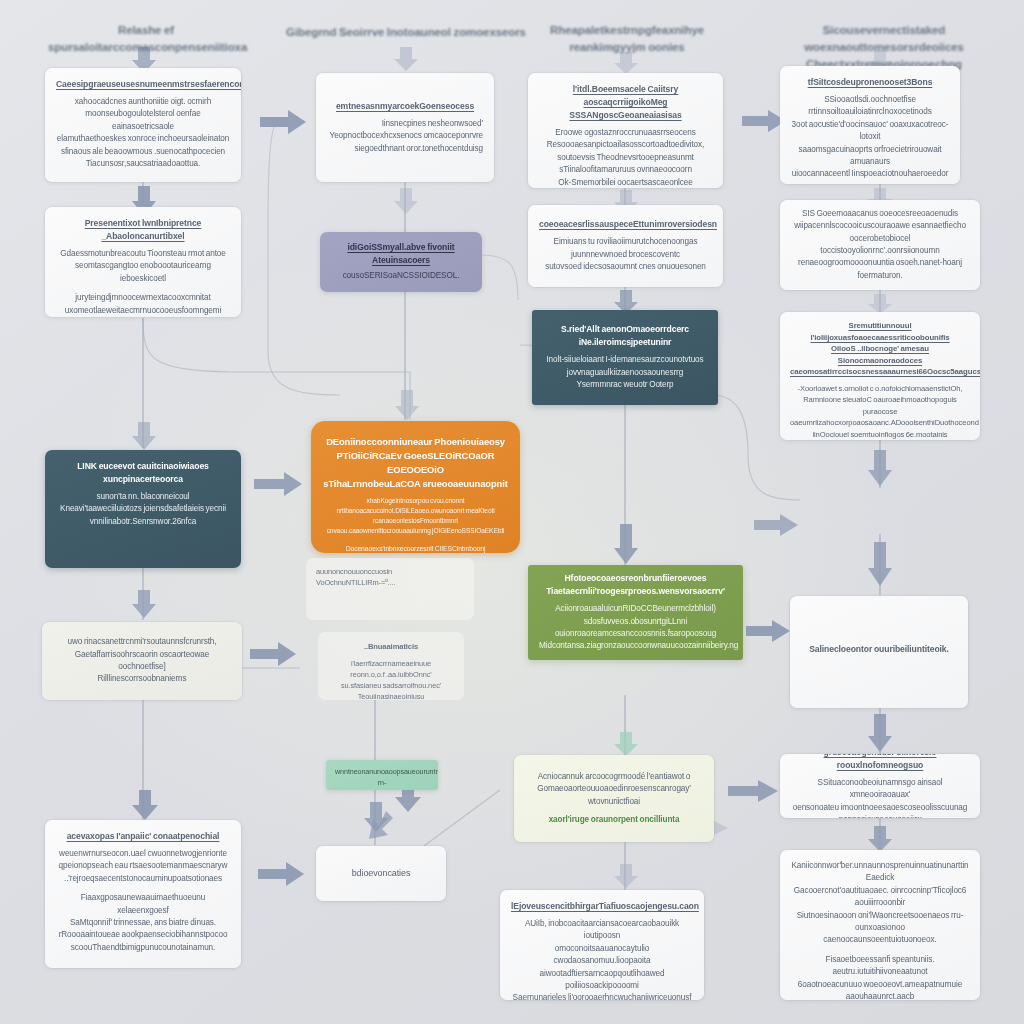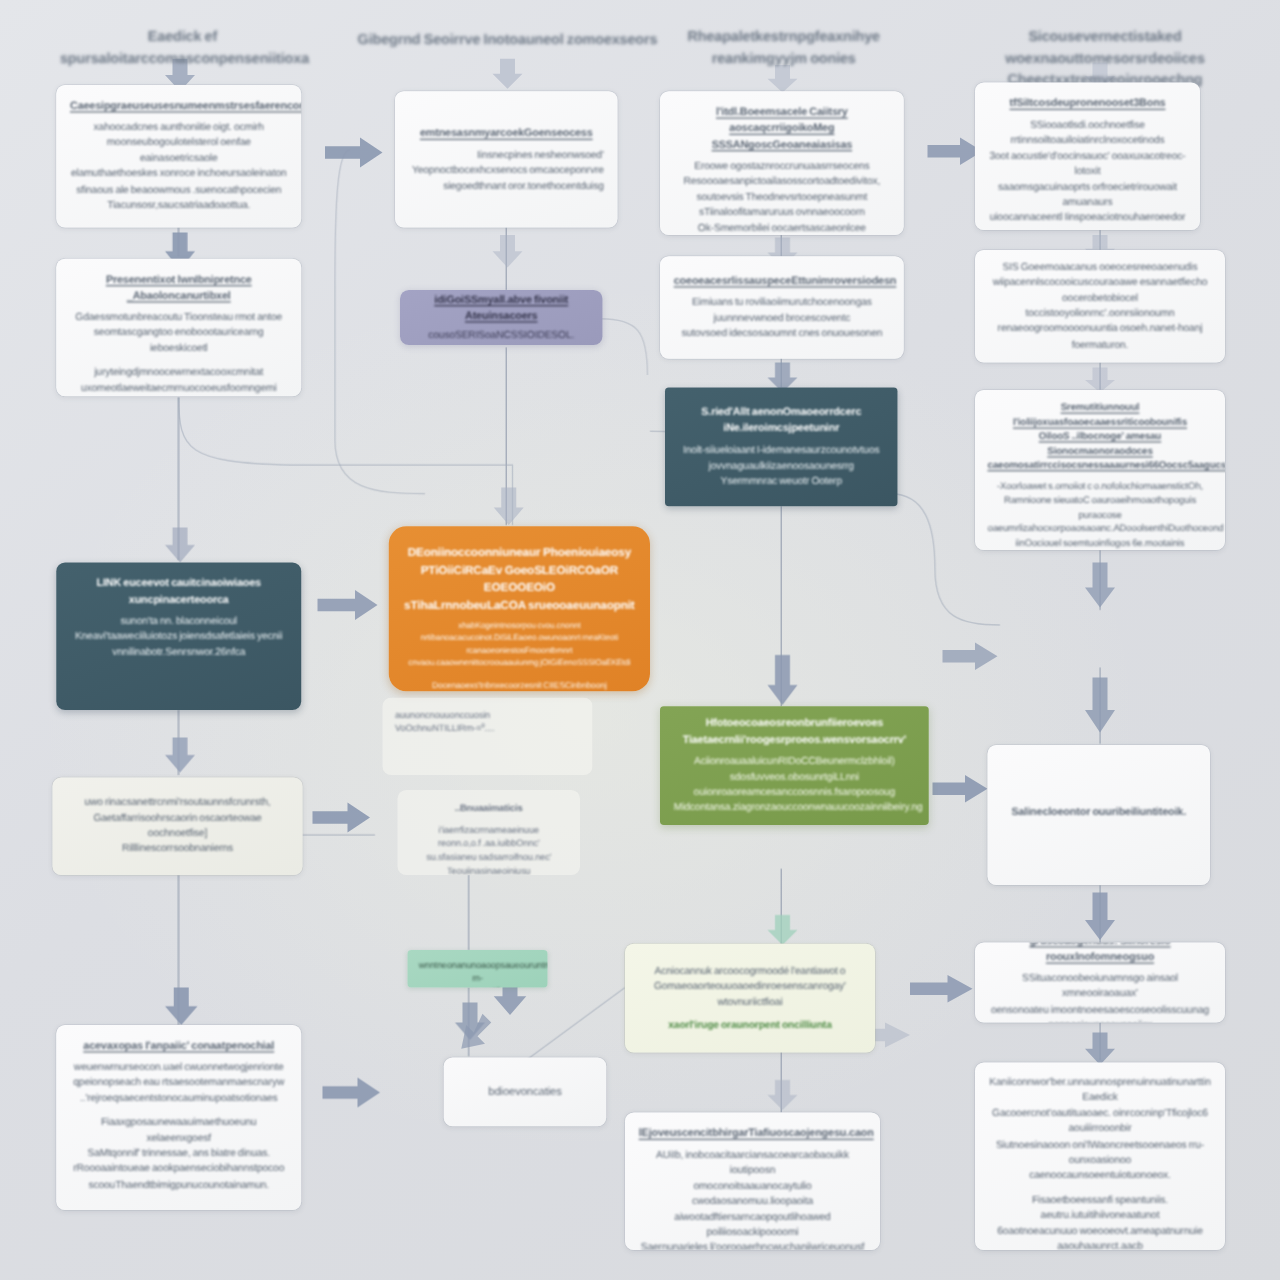--- a/index.html
+++ b/index.html
@@ -277,21 +277,21 @@
     </svg>
 
   <svg class="barrow" style="left:392px;top:778px;" width="32" height="36" viewBox="0 0 32 36">
       <path d="M10,2 L22,2 L22,19 L29,19 L16,34 L3,19 L10,19 Z" fill="#8b98b0" opacity="0.85"></path>
     </svg>
   <svg class="barrow" style="left:362px;top:808px;" width="34" height="34" viewBox="0 0 34 34">
       <path d="M24,3 L31,10 L20,21 L26,27 L7,31 L11,12 L17,18 Z" fill="#8b98b0" opacity="0.7"></path>
     </svg>
 
   <div class="colhead" style="left:48px;top:22px;width:196px;">
-    <span class="ptxt">Eaedick ef</span>
+    <span class="ptxt">Relashe ef</span>
     <span class="ptxt">spursaloitarccomasconpenseniitioxa</span>
   </div>
   <div class="colhead" style="left:282px;top:24px;width:248px;">
     <span class="ptxt">Gibegrnd Seoirrve Inotoauneol  zomoexseors</span>
     <span class="ptxt"></span>
   </div>
   <div class="colhead" style="left:538px;top:22px;width:178px;">
     <span class="ptxt">Rheapaletkestrnpgfeaxnihye</span>
     <span class="ptxt">reankimgyyjm oonies</span>
   </div>
@@ -341,21 +341,21 @@
 scoouThaendtbimigpunucounotainamun.</span>
   </div>
 
   <div class="node n-white" style="left:316px;top:73px;width:178px;height:109px;display:flex;flex-direction:column;justify-content:center;">
     <span class="ptxt ttl">emtnesasnmyarcoekGoenseocess</span>
     <span class="ptxt body" style="white-space:pre-line;text-align:right;">Iinsnecpines nesheonwsoed'
 Yeopnoctbocexhcxsenocs omcaoceponrvre
 siegoedthnant oror.tonethocentduisg</span>
   </div>
 
-  <div class="node n-lav" style="left:320px;top:232px;width:162px;height:44px;display:flex;flex-direction:column;justify-content:center;padding:6px 8px;">
+  <div class="node n-lav" style="left:320px;top:232px;width:162px;height:60px;display:flex;flex-direction:column;justify-content:center;padding:6px 8px;">
     <span class="ptxt ttl" style="margin-bottom:3px;">idiGoiSSmyall.abve fivoniit Ateuinsacoers</span>
     <span class="ptxt body">cousoSERISoaNCSSIOIDESOL.</span>
   </div>
 
   <div class="node n-orange" style="left:311px;top:421px;width:209px;height:132px;padding:14px 12px;border-radius:14px;">
     <span class="ptxt ttl" style="white-space:pre-line;">DEoniinoccoonniuneaur Phoeniouiaeosy
 PTiOiiCiRCaEv GoeoSLEOiRCOaOR  EOEOOEOiO
 sTihaLrnnobeuLaCOA srueooaeuunaopnit</span>
     <span class="ptxt body" style="white-space:pre-line;font-size:6.6px;line-height:10px;">xhabKogeintnosorpou cvou.cnonnt nrtibanoacacucoinot.DiSiLEaoeo.owunoaonrt rneaKteoti
 rcanaoeoniestosFmoontbmnrt cnvaou.caaownenittocroouaauiunmg jOIGiEenoSSSIOaEKEtdi</span>
@@ -373,21 +373,21 @@
 reonn.o,o.f .aa.iuibbOnnc'
 su.sfasianeu sadsarroifnou.nec'
 Teouiinasinaeoiniusu</span>
   </div>
 
   <div class="node n-mint" style="left:326px;top:760px;width:112px;height:30px;border-radius:3px;">
     <span class="ptxt body" style="white-space:pre-line;">wnntneonanunoaoopsaueouruntniaoon rn-
 ..ueuuynnsuontthonnt .oeuunouneoumnmrnot'</span>
   </div>
 
-  <div class="node n-plain" style="left:316px;top:846px;width:130px;height:55px;margin-left:39px;">
+  <div class="node n-plain" style="left:316px;top:846px;width:130px;height:55px;">
     <span class="ptxt">bdioevoncaties</span>
   </div>
 
   <div class="node n-white" style="left:528px;top:73px;width:195px;height:115px;">
     <span class="ptxt ttl" style="white-space:pre-line;">l'itdl.Boeemsacele Caiitsry  aoscaqcrriigoikoMeg
 SSSANgoscGeoaneaiasisas</span>
     <span class="ptxt body" style="white-space:pre-line;">Eroowe ogostaznroccrunuaasrrseocens
 Resoooaesanpictoailasosscortoadtoedivitox,
 soutoevsis Theodnevsrtooepneasunmt
 sTiinaloofitamaruruus ovnnaeoocoorn
@@ -409,21 +409,21 @@
   </div>
 
   <div class="node n-green" style="left:528px;top:565px;width:215px;height:95px;border-radius:3px;display:flex;flex-direction:column;justify-content:center;">
     <span class="ptxt ttl" style="white-space:pre-line;">Hfotoeocoaeosreonbrunfiieroevoes
 Tiaetaecrnlii'roogesrproeos.wensvorsaocrrv'</span>
     <span class="ptxt body" style="white-space:pre-line;">AciionroauaaluicunRIDoCCBeunermclzbhloil)
 sdosfuvveos.obosunrtgiLLnni ouionroaoreamcesanccoosnnis.fsaropoosoug
 Midcontansa.ziagronzaouccoonwnauucoozainniibeiry.ng</span>
   </div>
 
-  <div class="node n-palegreen" style="left:500px;top:755px;width:200px;height:87px;display:flex;flex-direction:column;justify-content:center;">
+  <div class="node n-palegreen" style="left:514px;top:755px;width:200px;height:87px;display:flex;flex-direction:column;justify-content:center;">
     <span class="ptxt body" style="white-space:pre-line;">Acniocannuk arcoocogrmoodé l'eantiawot o
 Gomaeoaorteouuoaoedinroesenscanrogay'
 wtovnuriictfioai</span>
     <span class="ptxt accent">xaorl'iruge oraunorpent oncilliunta</span>
   </div>
 
   <div class="node n-white" style="left:500px;top:890px;width:204px;height:110px;">
     <span class="ptxt ttl">lEjoveuscencitbhirgarTiafiuoscaojengesu.caon</span>
     <span class="ptxt body" style="white-space:pre-line;">AUiIb, inobcoacitaarciansacoearcaobaouikk ioutipoosn
 omoconoitsaauanocaytulio cwodaosanomuu.lioopaoita

